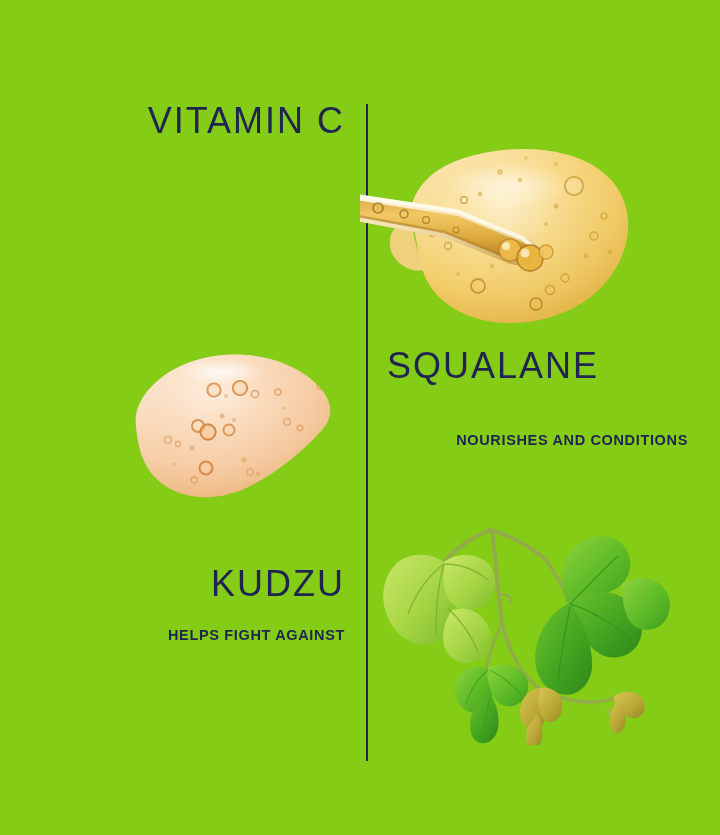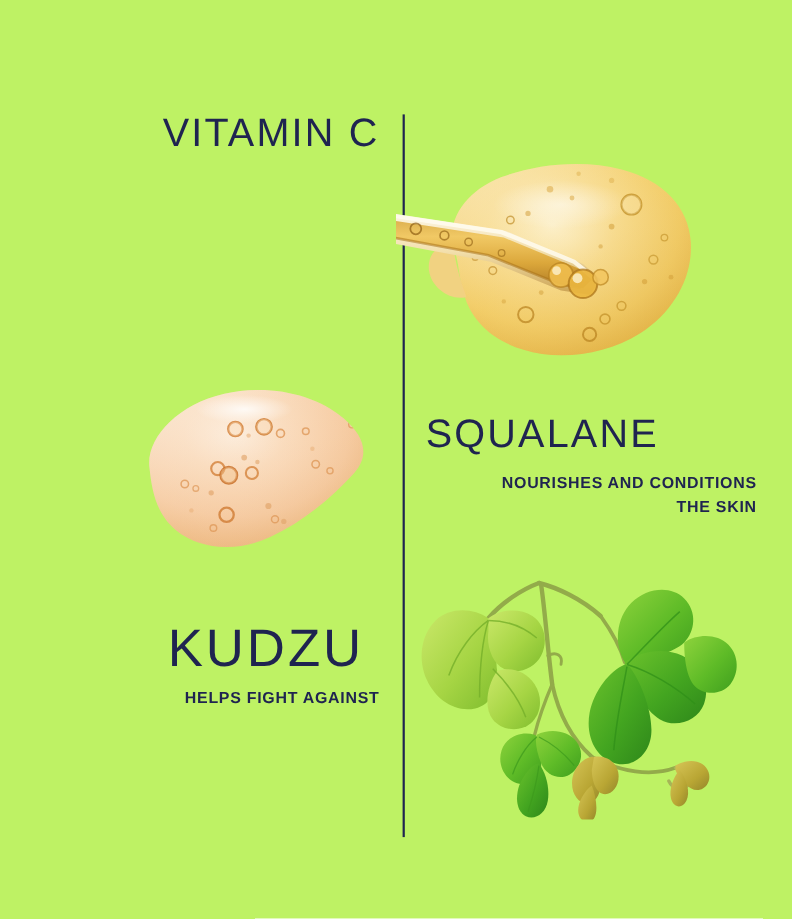--- a/index.html
+++ b/index.html
@@ -4,21 +4,21 @@
 <style>
   html, body {
     margin: 0;
     padding: 0;
     background: #ffffff;
   }
   #page {
     position: relative;
     width: 720px;
     height: 835px;
-    background: #bef264;
+    background: #84cc16;
     overflow: hidden;
     font-family: "Liberation Sans", sans-serif;
     -webkit-font-smoothing: antialiased;
   }
 
   
   .divider {
     position: absolute;
     left: 366px;
     top: 104px;
@@ -53,35 +53,35 @@
   }
   .vitc-sub {
     right: 375px;
     top: 172px;
     text-align: right;
   }
 
   
   .squa-heading {
     left: 387px;
-    top: 376px;
+    top: 348px;
     font-size: 36px;
   }
   .squa-sub {
     left: 388px;
     top: 430px;
     width: 300px;
     text-align: right;
   }
 
   
   .kudzu-heading {
-    right: 389px;
+    right: 375px;
     top: 566px;
-    font-size: 48px;
+    font-size: 36px;
   }
   .kudzu-sub {
     right: 375px;
     top: 625px;
     text-align: right;
   }
 
   
   .art {
     position: absolute;
@@ -102,21 +102,20 @@
 
 <div id="page">
 
   <div class="divider"></div>
 
   <div class="heading vitc-heading">VITAMIN C</div>
 
   <div class="heading squa-heading">SQUALANE</div>
   <div class="subtext squa-sub">
     <div>NOURISHES AND CONDITIONS</div>
-    <div>THE SKIN</div>
   </div>
 
   <div class="heading kudzu-heading">KUDZU</div>
   <div class="subtext kudzu-sub">
     <div>HELPS FIGHT AGAINST</div>
   </div>
 
   <div class="art serum-art">
     <svg width="290" height="210" viewBox="0 0 290 210" xmlns="http://www.w3.org/2000/svg">
       <defs>

